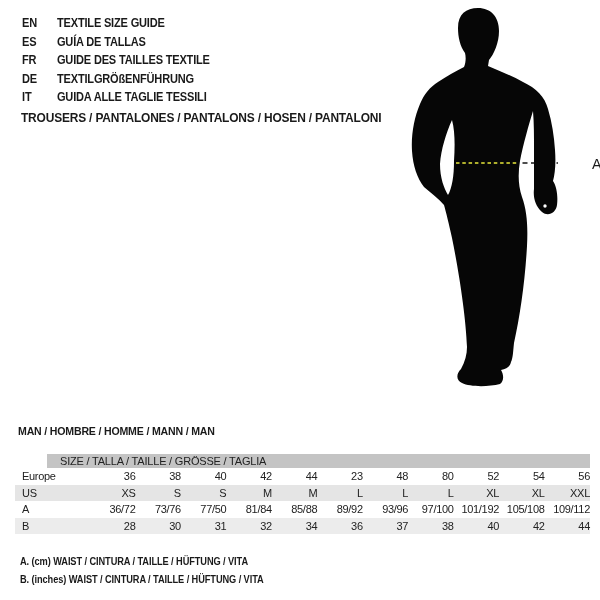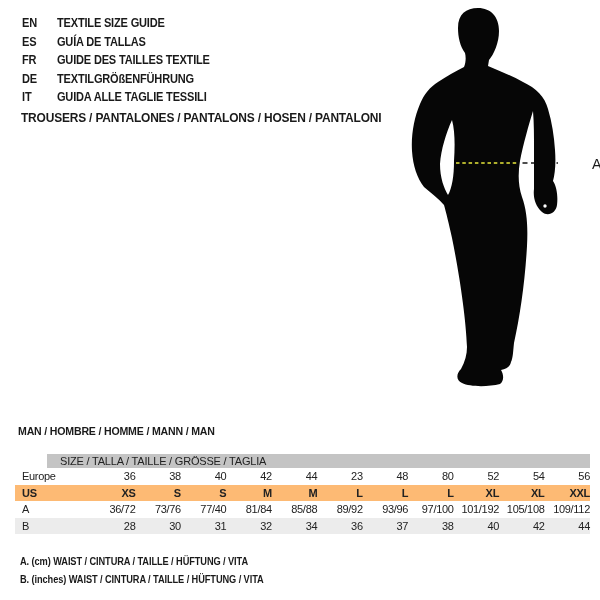--- a/index.html
+++ b/index.html
@@ -129,39 +129,39 @@
           <div class="tcell">40</div>
           <div class="tcell">42</div>
           <div class="tcell">44</div>
           <div class="tcell">23</div>
           <div class="tcell">48</div>
           <div class="tcell">80</div>
           <div class="tcell">52</div>
           <div class="tcell">54</div>
           <div class="tcell">56</div>
         </div>
-        <div class="trow" style="background: #fdba74; font-weight: bold;">
+        <div class="trow" style="background: #e5e5e5;">
           <div class="tcell label">US</div>
           <div class="tcell">XS</div>
           <div class="tcell">S</div>
           <div class="tcell">S</div>
           <div class="tcell">M</div>
           <div class="tcell">M</div>
           <div class="tcell">L</div>
           <div class="tcell">L</div>
           <div class="tcell">L</div>
           <div class="tcell">XL</div>
           <div class="tcell">XL</div>
           <div class="tcell">XXL</div>
         </div>
         <div class="trow">
           <div class="tcell label">A</div>
           <div class="tcell">36/72</div>
           <div class="tcell">73/76</div>
-          <div class="tcell">77/40</div>
+          <div class="tcell">77/50</div>
           <div class="tcell">81/84</div>
           <div class="tcell">85/88</div>
           <div class="tcell">89/92</div>
           <div class="tcell">93/96</div>
           <div class="tcell">97/100</div>
           <div class="tcell">101/192</div>
           <div class="tcell">105/108</div>
           <div class="tcell">109/112</div>
         </div>
         <div class="trow" style="background: rgb(236, 236, 236);">

